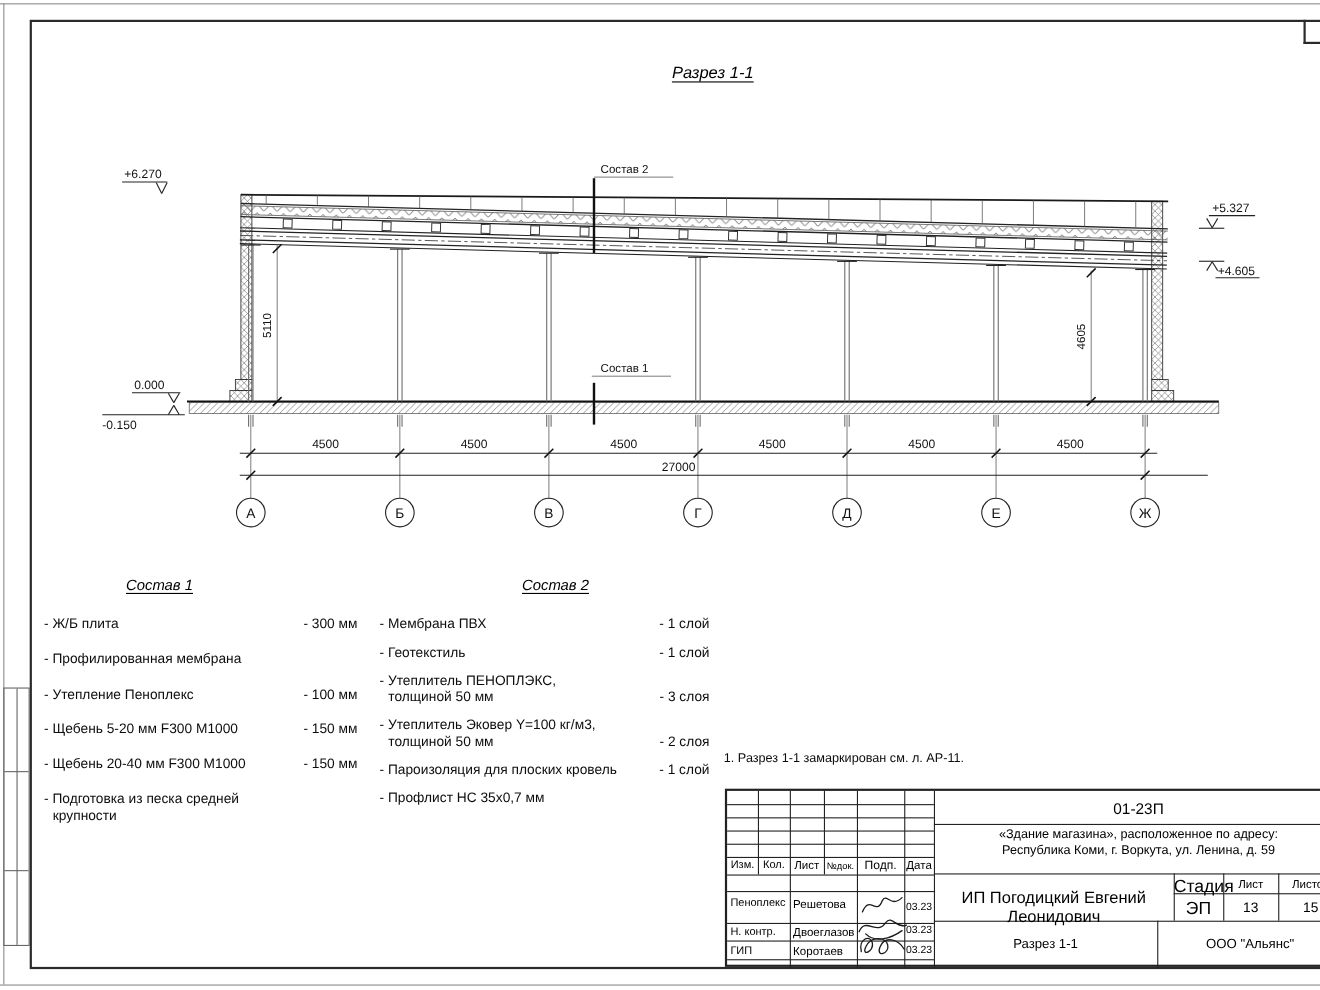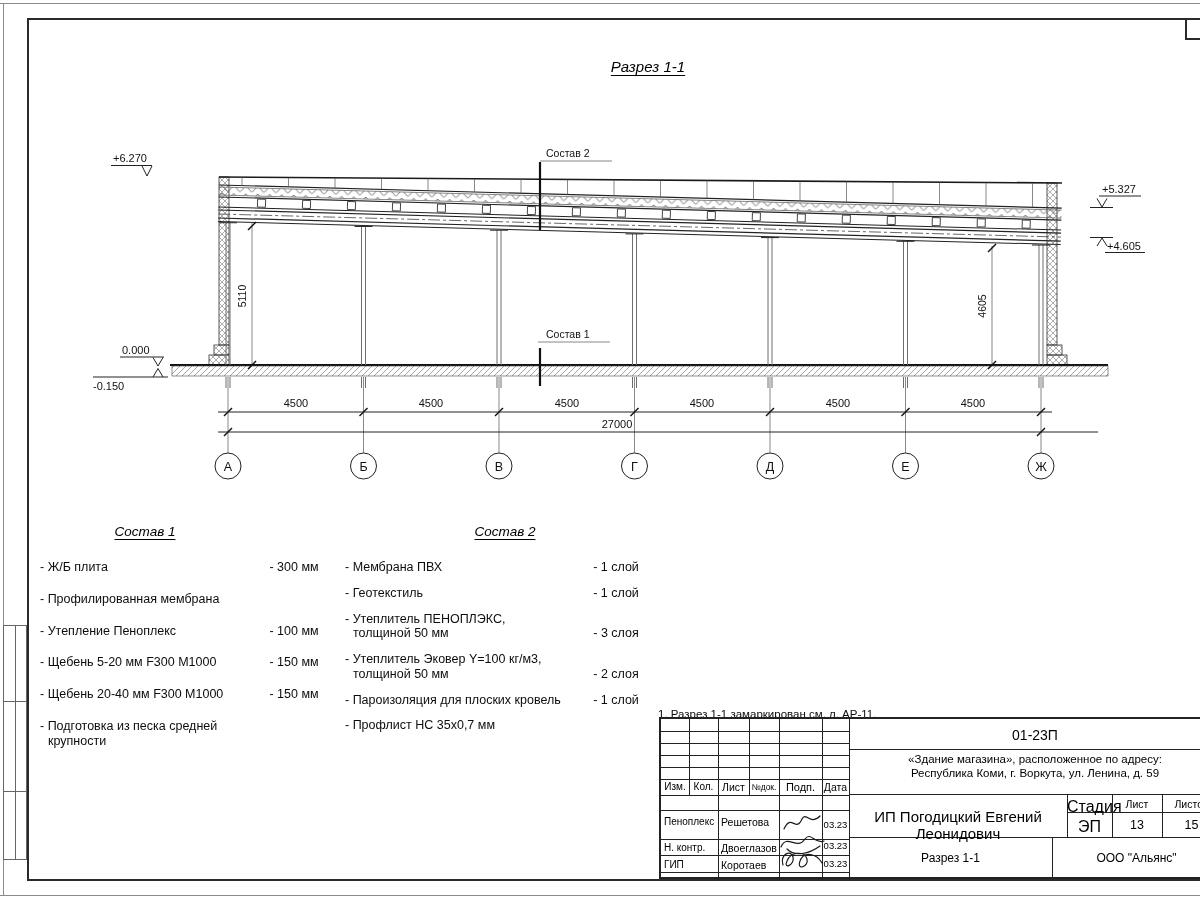--- a/index.html
+++ b/index.html
@@ -36,24 +36,24 @@
   .t11{font-size:11px}.t10{font-size:10.5px}
   
   .complist{position:absolute;font-size:12.5px;color:#0d0d0d}
   .c-head{font-style:italic;font-size:13.5px;text-decoration:underline;text-underline-offset:3px;
           text-align:center;margin-bottom:21px;color:#000}
   .c-item{display:flex;justify-content:space-between;align-items:flex-end;line-height:1.18}
   .c1 .c-item{margin-bottom:17px}
   .c2 .c-item{margin-bottom:11px}
   .c-name span{display:block}
   .c-name .nm2{padding-left:8px}
-  .c-val{flex:none;width:62px;text-align:center}
+  .c-val{flex:none;width:62px;text-align:right}
   .c2 .c-val{width:58px}
   
-  .note{position:absolute;left:658px;top:708px;font-size:11.5px;color:#0d0d0d}
+  .note{position:absolute;left:658px;top:684px;font-size:11.5px;color:#0d0d0d}
   
   .tb{position:absolute;left:659px;top:717px;width:560px;height:162px;
       border:2px solid #222;box-sizing:border-box;background:#fff}
   .vl{position:absolute;width:0;border-left:1px solid #222}
   .hl{position:absolute;height:0;border-top:1px solid #222}
   .tbt{position:absolute;font-size:11px;line-height:1.15;white-space:nowrap;color:#000}
   .ctr{text-align:center;white-space:normal}
   .sig{position:absolute}
   .sig path{fill:none;stroke:#1a1a1a;stroke-width:1.2;stroke-linecap:round}
 </style>

